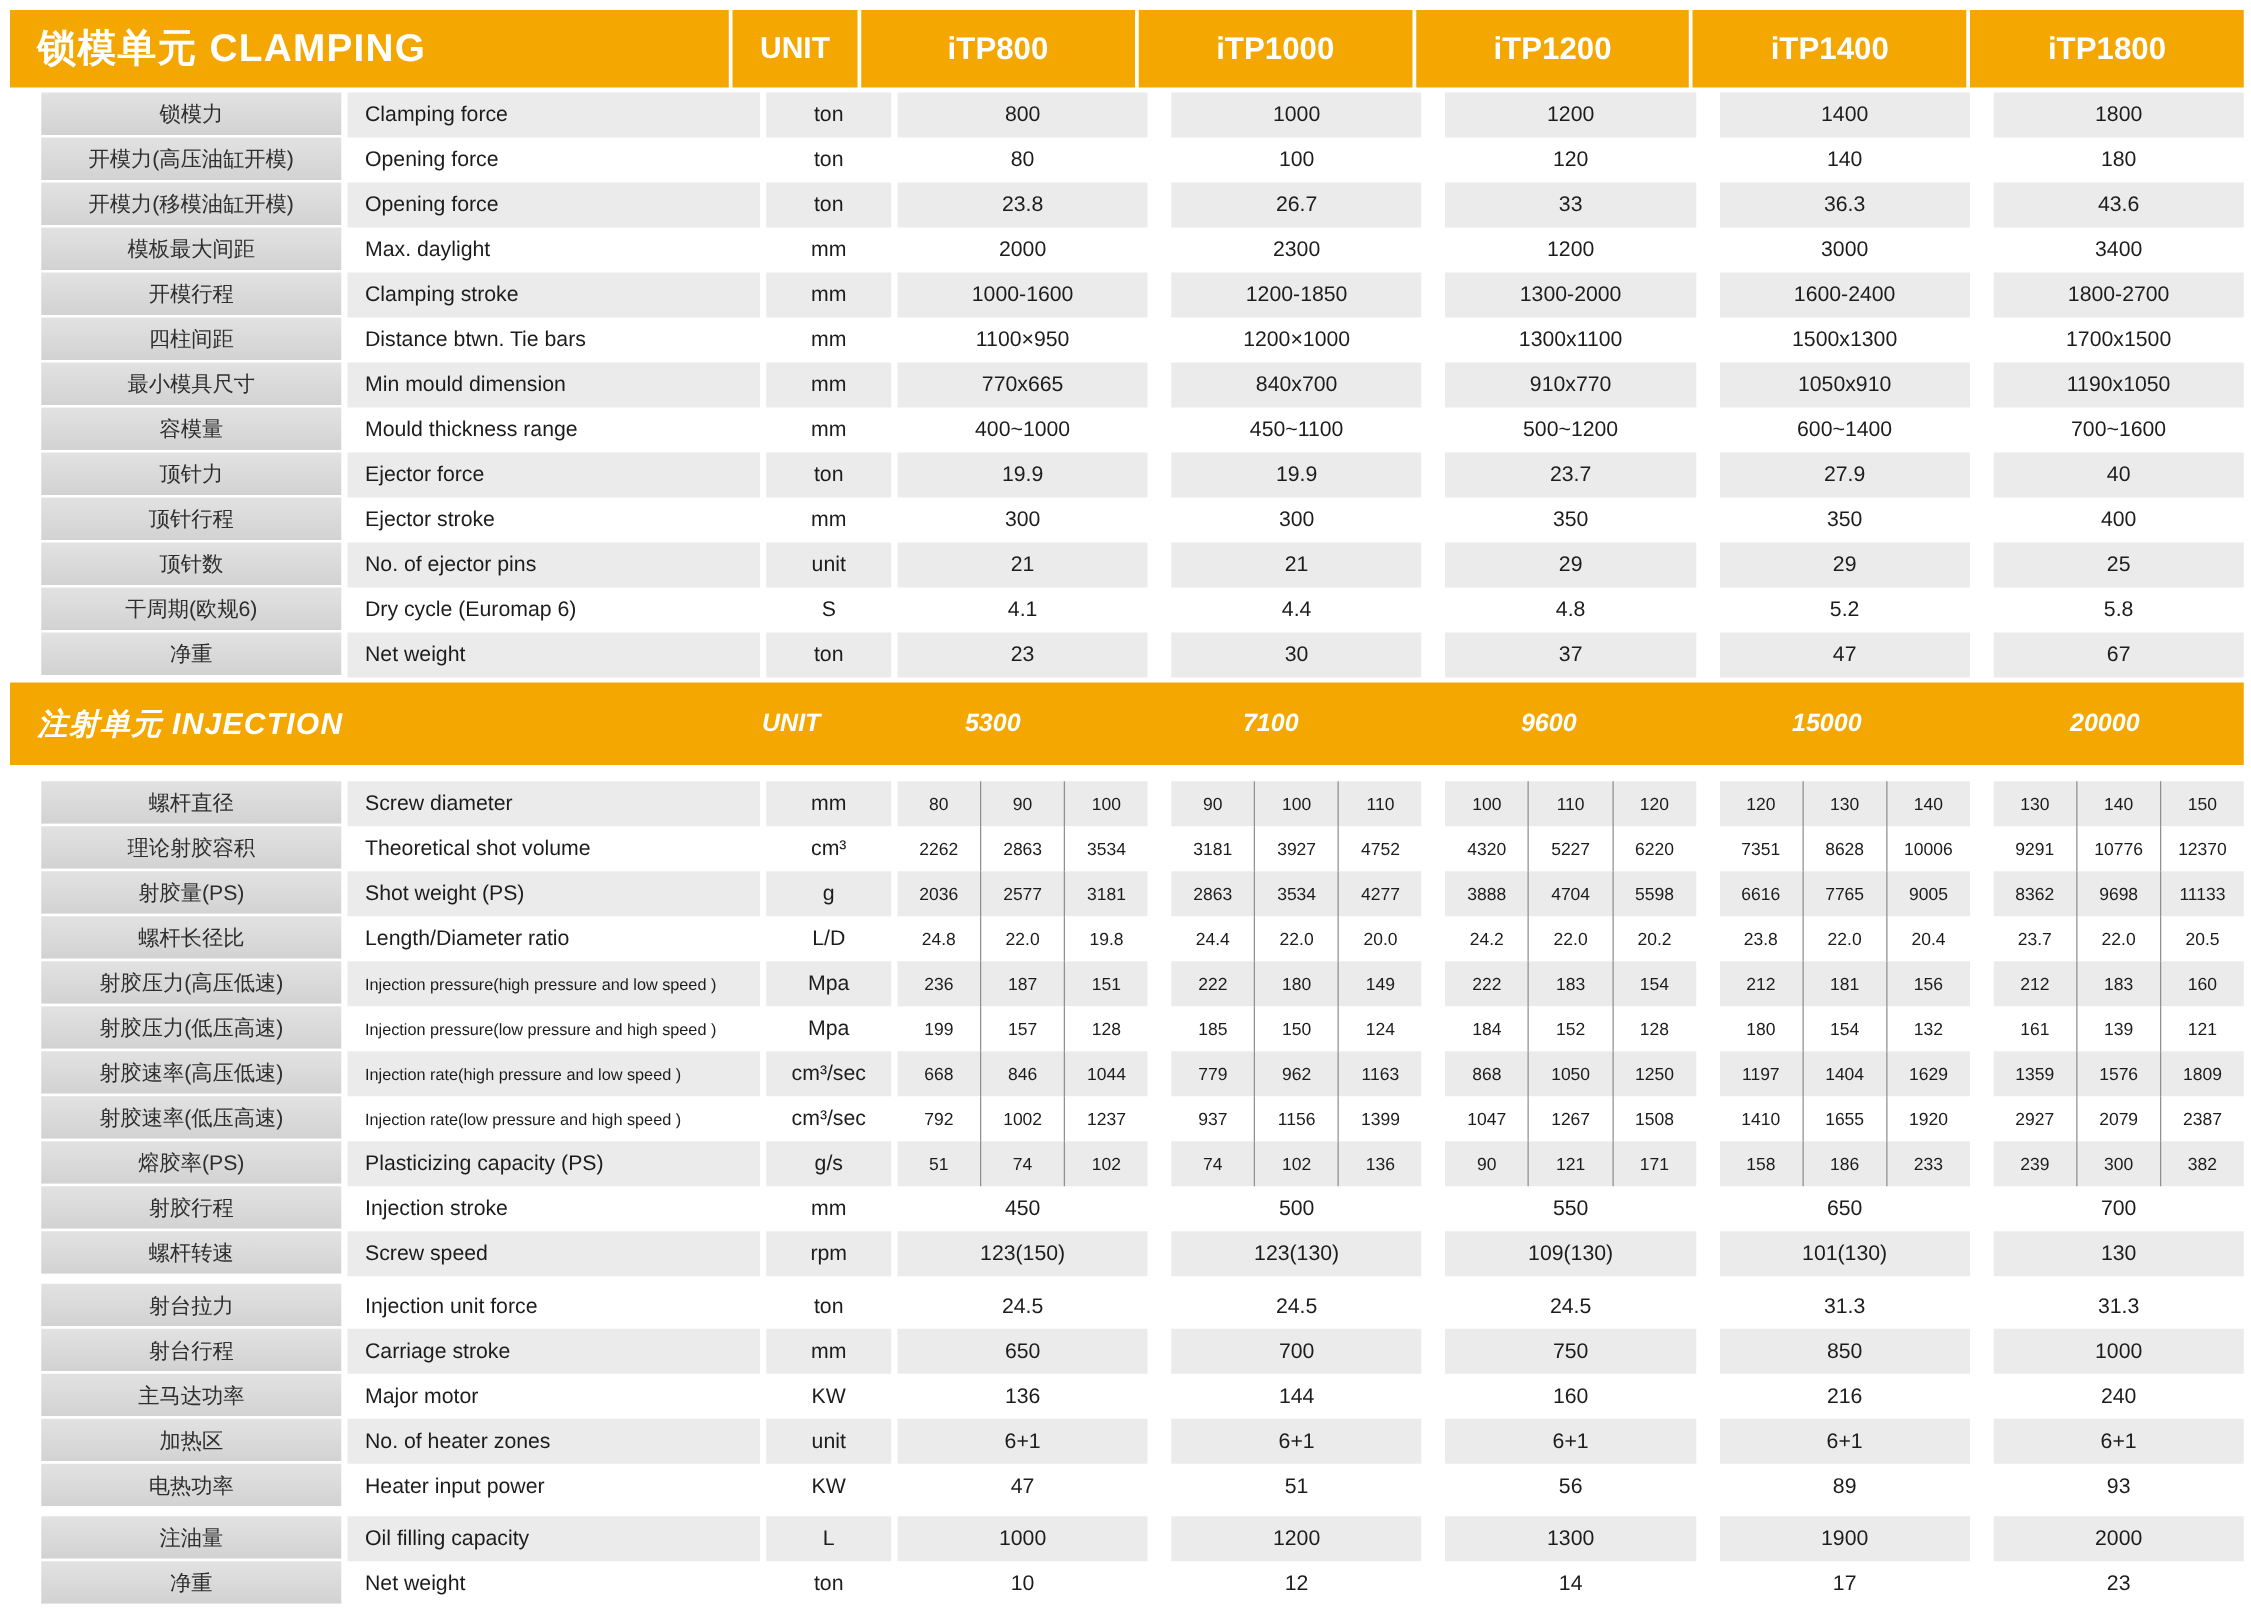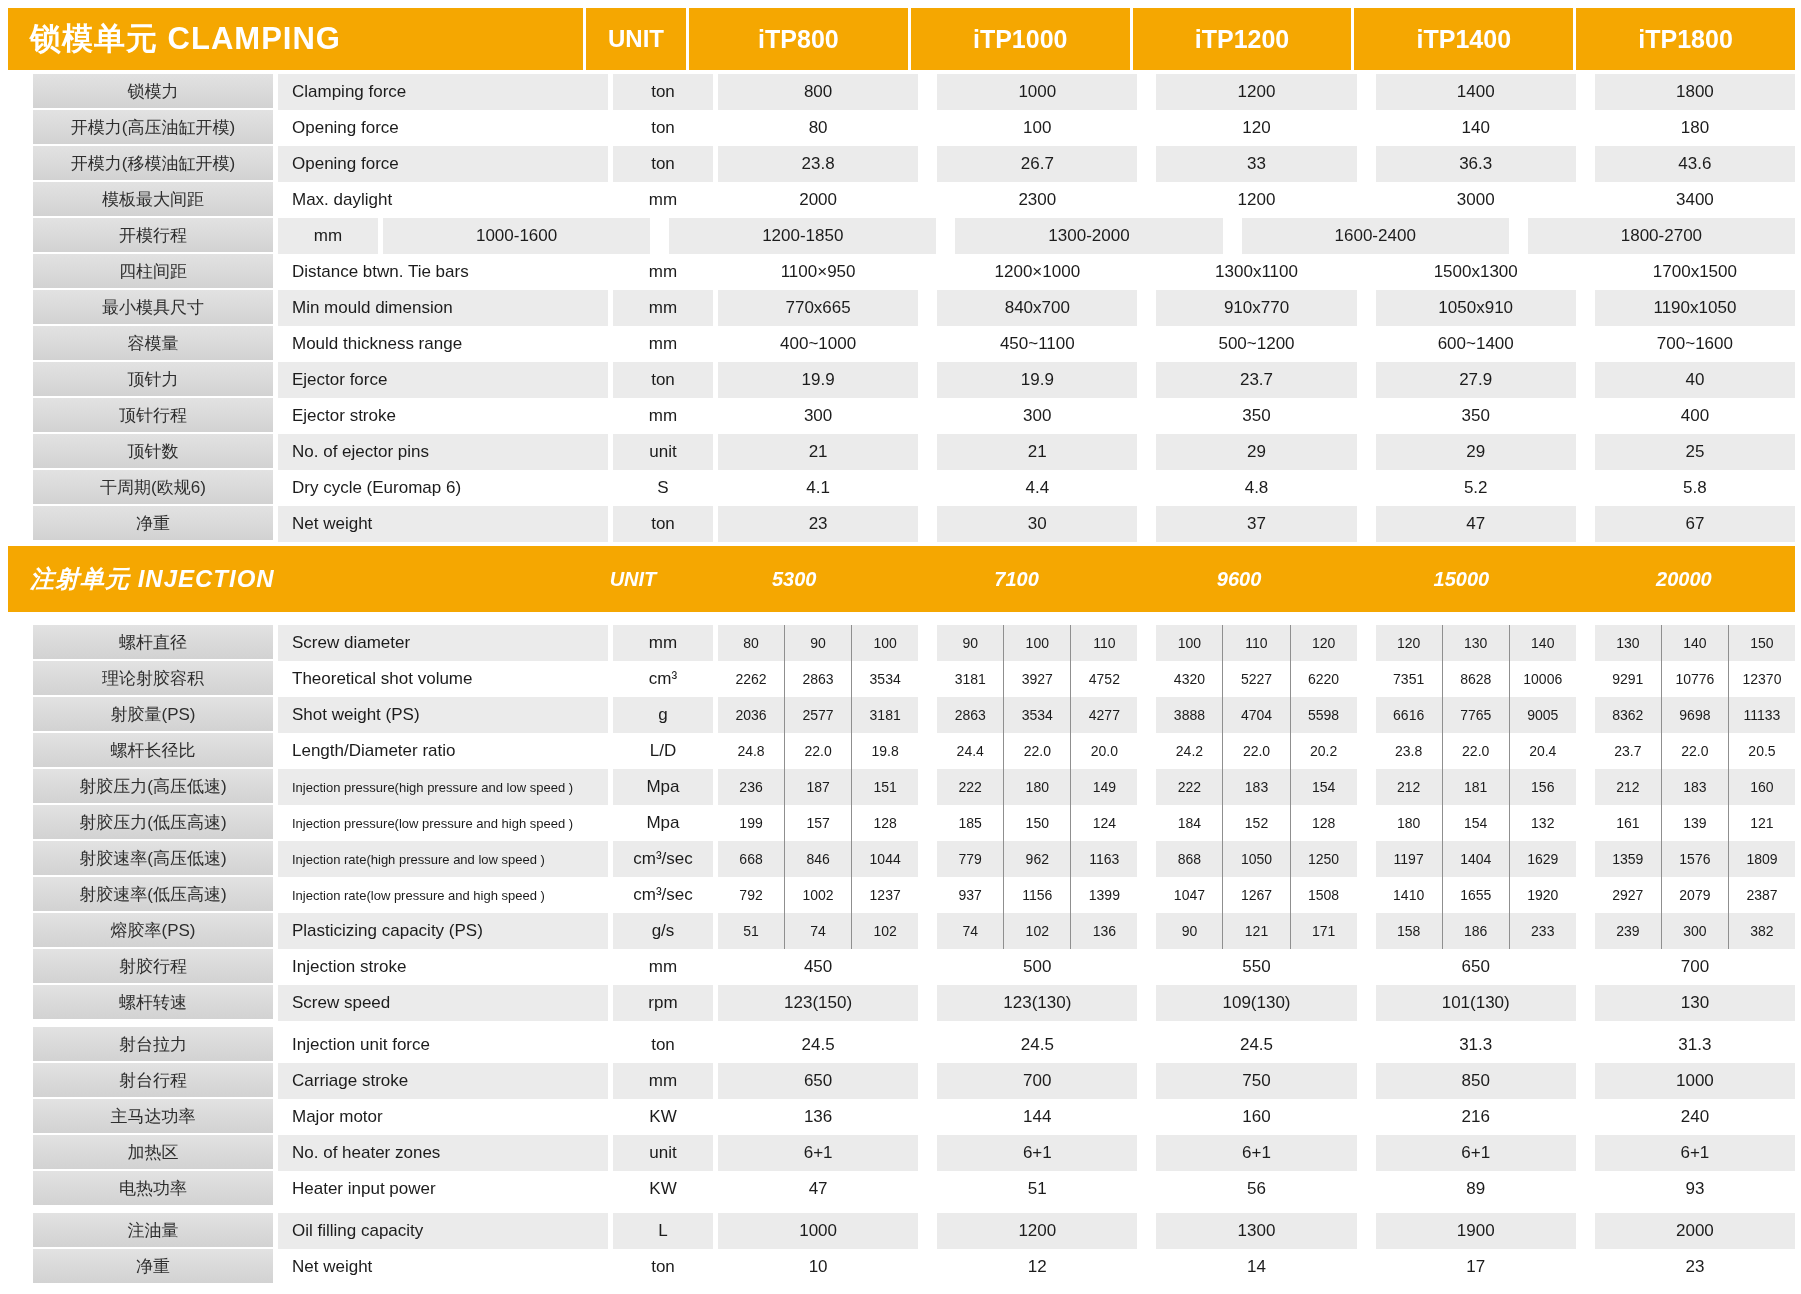--- a/index.html
+++ b/index.html
@@ -96,20 +96,21 @@
         <div class="machines">
           <div class="cell c-m">2000</div>
           <div class="cell c-m">2300</div>
           <div class="cell c-m">1200</div>
           <div class="cell c-m">3000</div>
           <div class="cell c-m">3400</div>
         </div>
       </div>
       <div class="row odd">
         <div class="cell c-label">开模行程</div>
+        <div class="cell c-en">Clamping stroke</div>
         <div class="cell c-unit">mm</div>
         <div class="machines">
           <div class="cell c-m">1000-1600</div>
           <div class="cell c-m">1200-1850</div>
           <div class="cell c-m">1300-2000</div>
           <div class="cell c-m">1600-2400</div>
           <div class="cell c-m">1800-2700</div>
         </div>
       </div>
       <div class="row">

